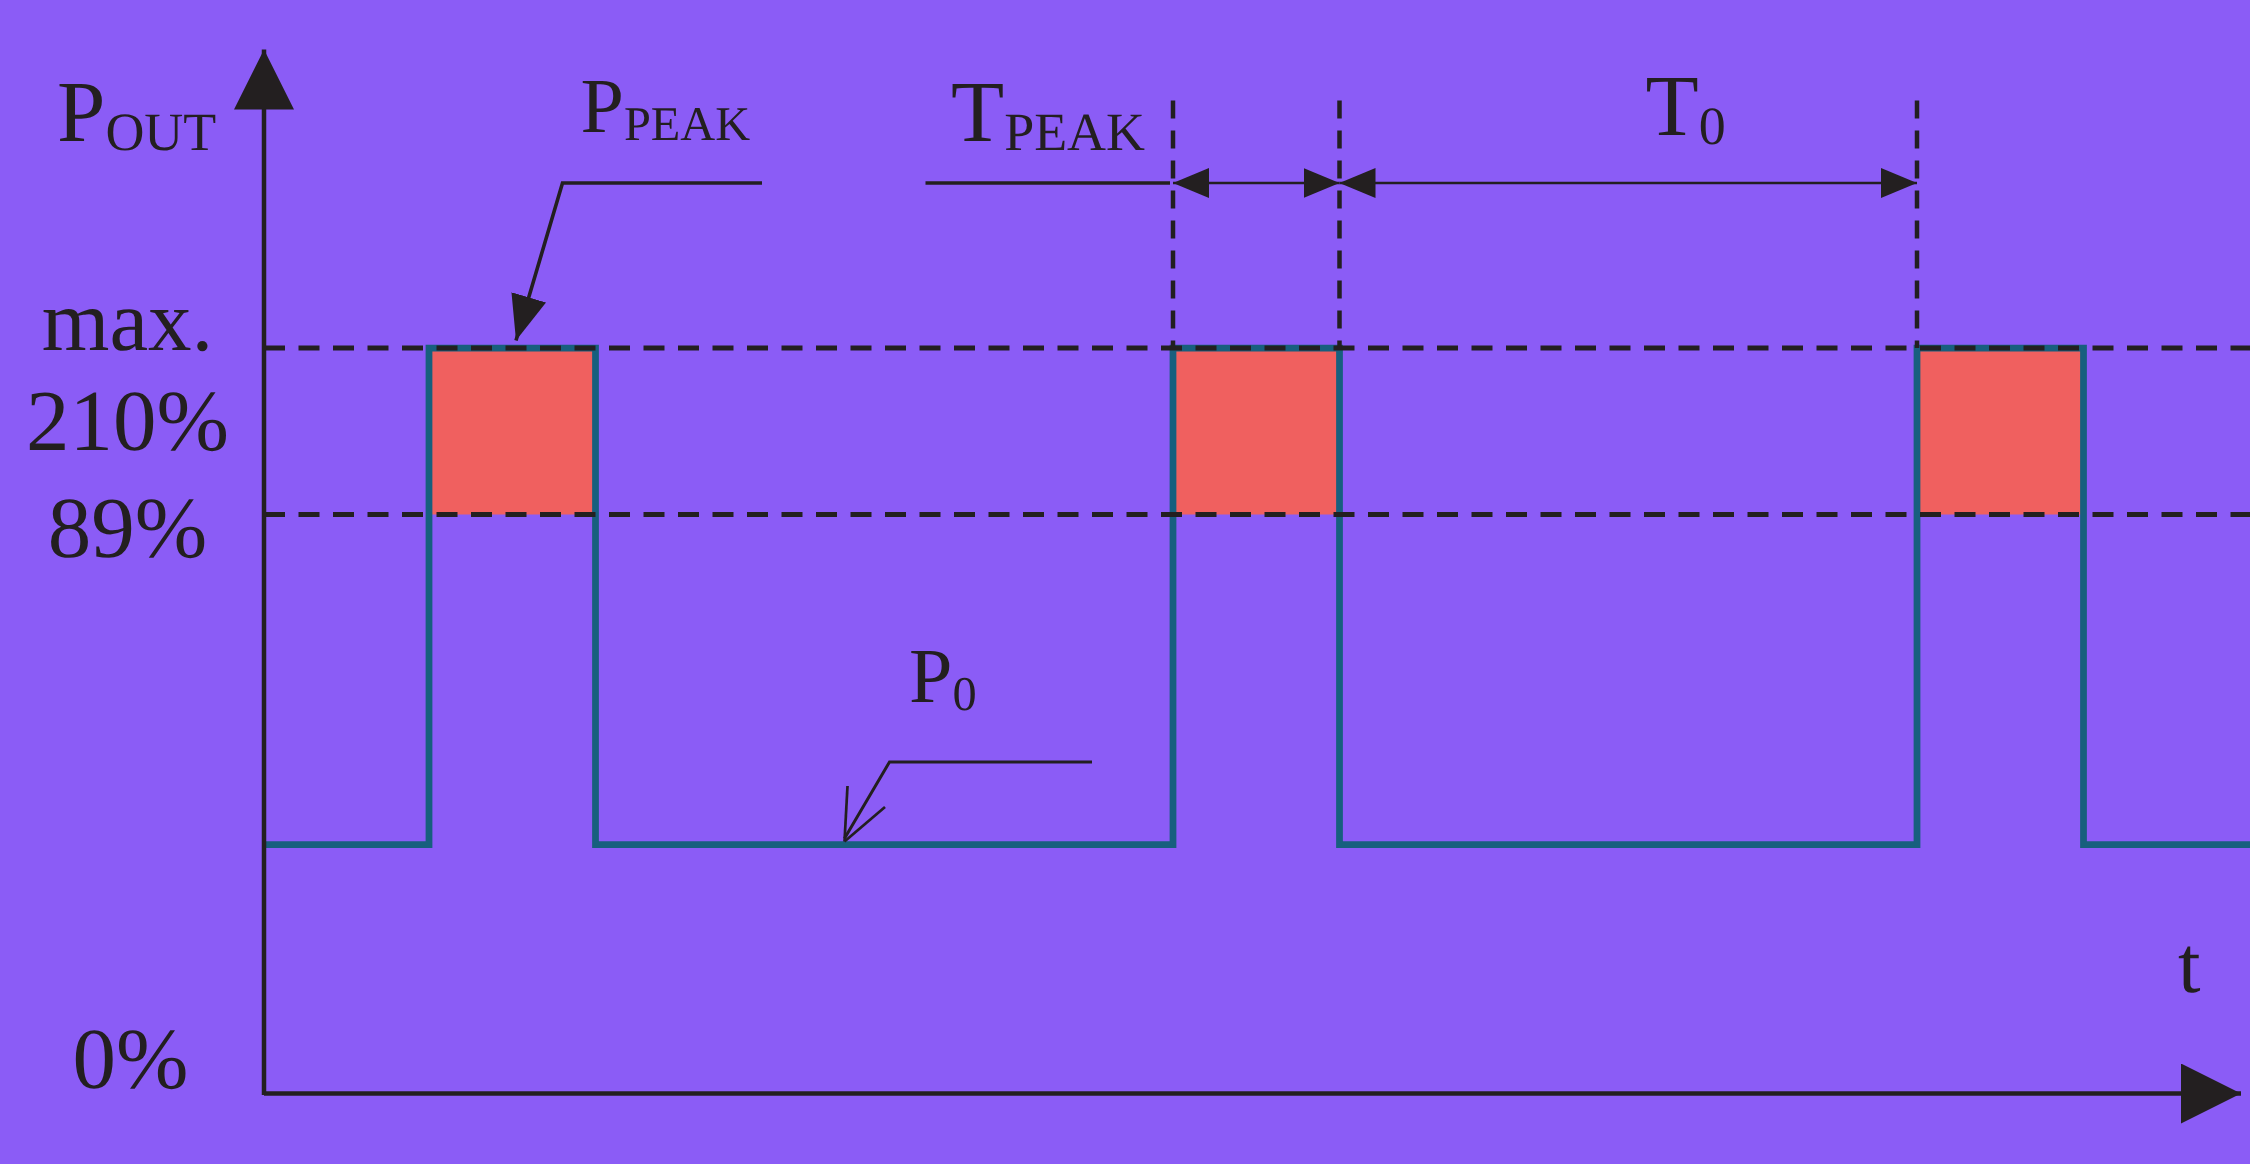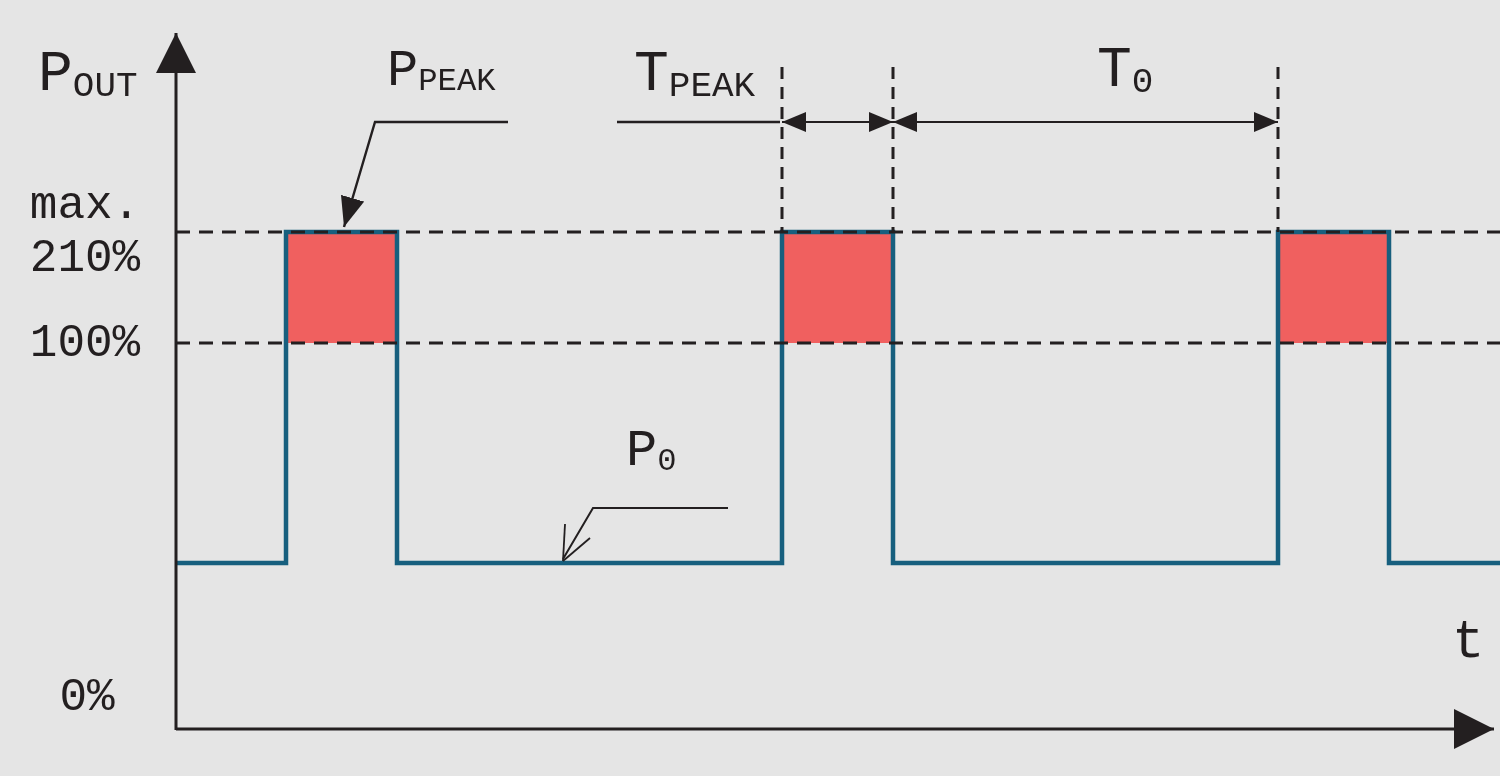--- a/index.html
+++ b/index.html
@@ -1,23 +1,23 @@
 <!DOCTYPE html>
 <html><head>
 <meta charset="utf-8">
 <style>
   html,body{margin:0;padding:0;background:#ffffff;}
-  .stage{position:relative;width:1500px;height:776px;background:#e5e5e5;overflow:hidden;
-         font-family:Liberation Mono, monospace;color:#231f20;}
+  .stage{position:relative;width:1500px;height:776px;background:#8b5cf6;overflow:hidden;
+         font-family:Liberation Serif, serif;color:#231f20;}
   .stage svg{position:absolute;left:0;top:0;}
   .lbl{position:absolute;color:#231f20;white-space:nowrap;line-height:1;}
   .f58{font-size:58px;}
   .f52{font-size:52px;}
   .f54{font-size:54px;}
-  .f46{font-size:46px;line-height:1.16;}
+  .f46{font-size:58px;line-height:1.16;}
   .ctr{text-align:center;}
   .sub{font-size:0.62em;vertical-align:-0.17em;}
 </style>
 </head>
 <body>
 
 <div class="stage">
 
   <svg id="wave" width="1500" height="776" viewBox="0 0 1500 776">
       <defs>
@@ -54,40 +54,40 @@
   <div class="lbl f58" style="left:38px;top:46px">
     <span>P</span><span class="sub">OUT</span>
   </div>
 
   <div class="lbl f46 ctr" style="left:15px;top:180px;width:140px">
     <span>max.</span><br>
     <span>210%</span>
   </div>
 
   <div class="lbl f46 ctr" style="left:15px;top:318px;width:140px">
-    <span>100%</span>
+    <span>89%</span>
   </div>
 
   <div class="lbl f46 ctr" style="left:27px;top:672px;width:120px">
     <span>0%</span>
   </div>
 
   <div class="lbl f52" style="left:387px;top:46px">
     <span>P</span><span class="sub">PEAK</span>
   </div>
 
   <div class="lbl f58" style="left:634px;top:46px">
     <span>T</span><span class="sub">PEAK</span>
   </div>
 
   <div class="lbl f58" style="left:1097px;top:42px">
     <span>T</span><span class="sub">0</span>
   </div>
 
-  <div class="lbl f52" style="left:626px;top:426px">
+  <div class="lbl f52" style="left:606px;top:426px">
     <span>P</span><span class="sub">0</span>
   </div>
 
   <div class="lbl f54" style="left:1452px;top:616px">
     <span>t</span>
   </div>
 
 </div>
 
 </body></html>

